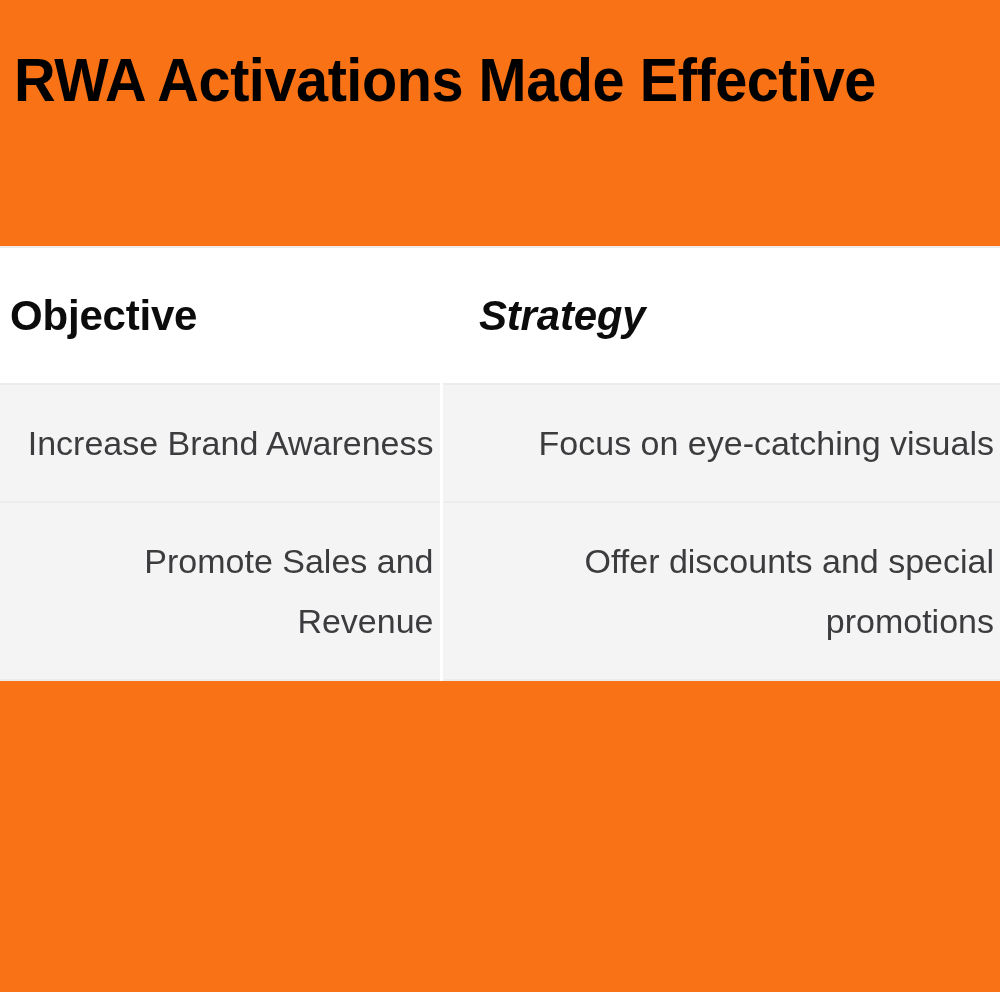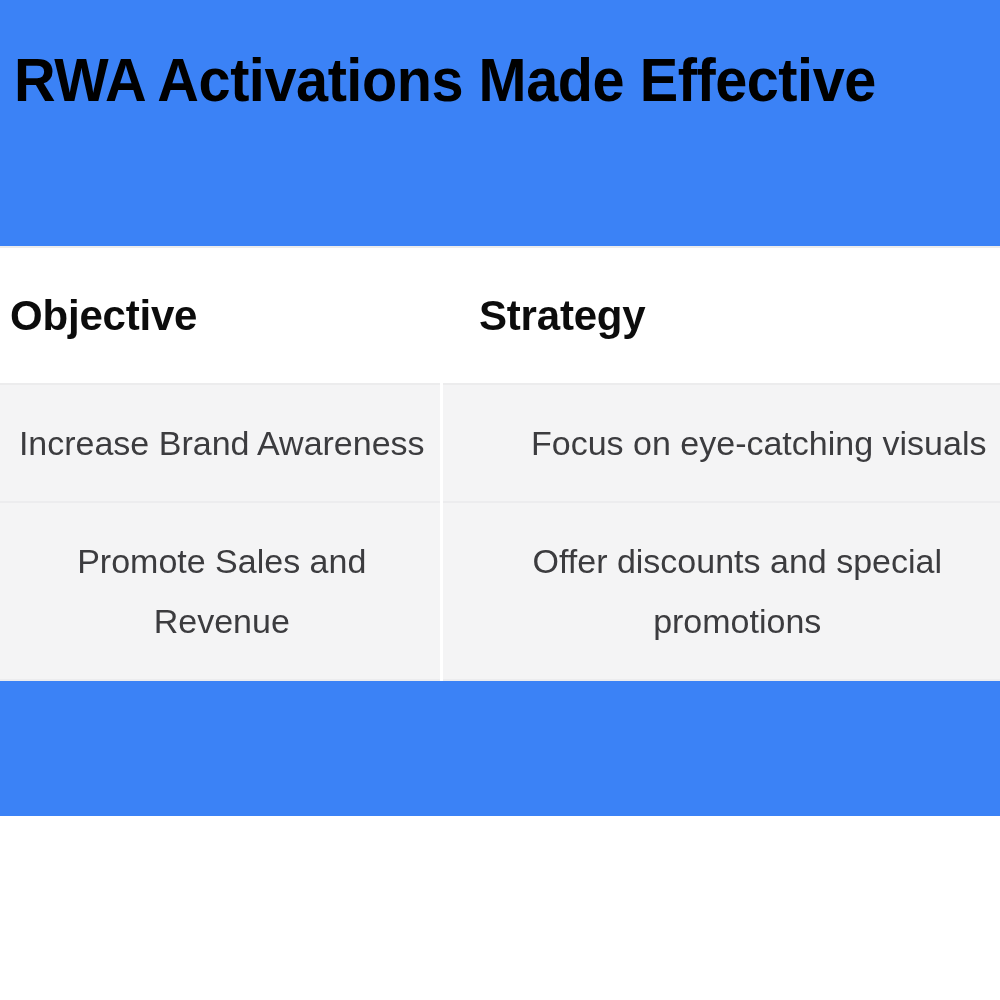--- a/index.html
+++ b/index.html
@@ -11,23 +11,23 @@
     width: 1000px;
     height: 1000px;
     background: #ffffff;
     font-family: "Liberation Sans", "DejaVu Sans", sans-serif;
     overflow: hidden;
   }
 
   .page {
     position: relative;
     width: 1000px;
-    height: 816px;
+    height: 992px;
     box-sizing: border-box;
-    background: #3b82f6;
+    background: #f97316;
   }
 
   
   .doc-title {
     position: absolute;
     left: 14px;
     top: 44px;
     width: 980px;
     margin: 0;
     font-size: 62px;
@@ -72,31 +72,32 @@
     border-top: 2px solid #ececed;
     border-bottom: 2px solid #ececed;
     letter-spacing: -0.2px;
     transform: scaleX(1);
     white-space: nowrap;
     overflow: hidden;
   }
 
   thead th.th-strategy {
     padding-left: 38px;
+    font-style: italic;
   }
 
   tbody tr.row-shaded td {
     background: #f4f4f5;
   }
   tbody tr.row-plain td {
     background: #ffffff;
   }
 
   tbody td {
-    text-align: center;
+    text-align: right;
     vertical-align: top;
     font-size: 34px;
     line-height: 60px;
     font-weight: 400;
     color: #3c3c3f;
     padding: 28px 6px 28px 10px;
     border-bottom: 2px solid #ececee;
   }
 
   tbody td.cell-strategy {

